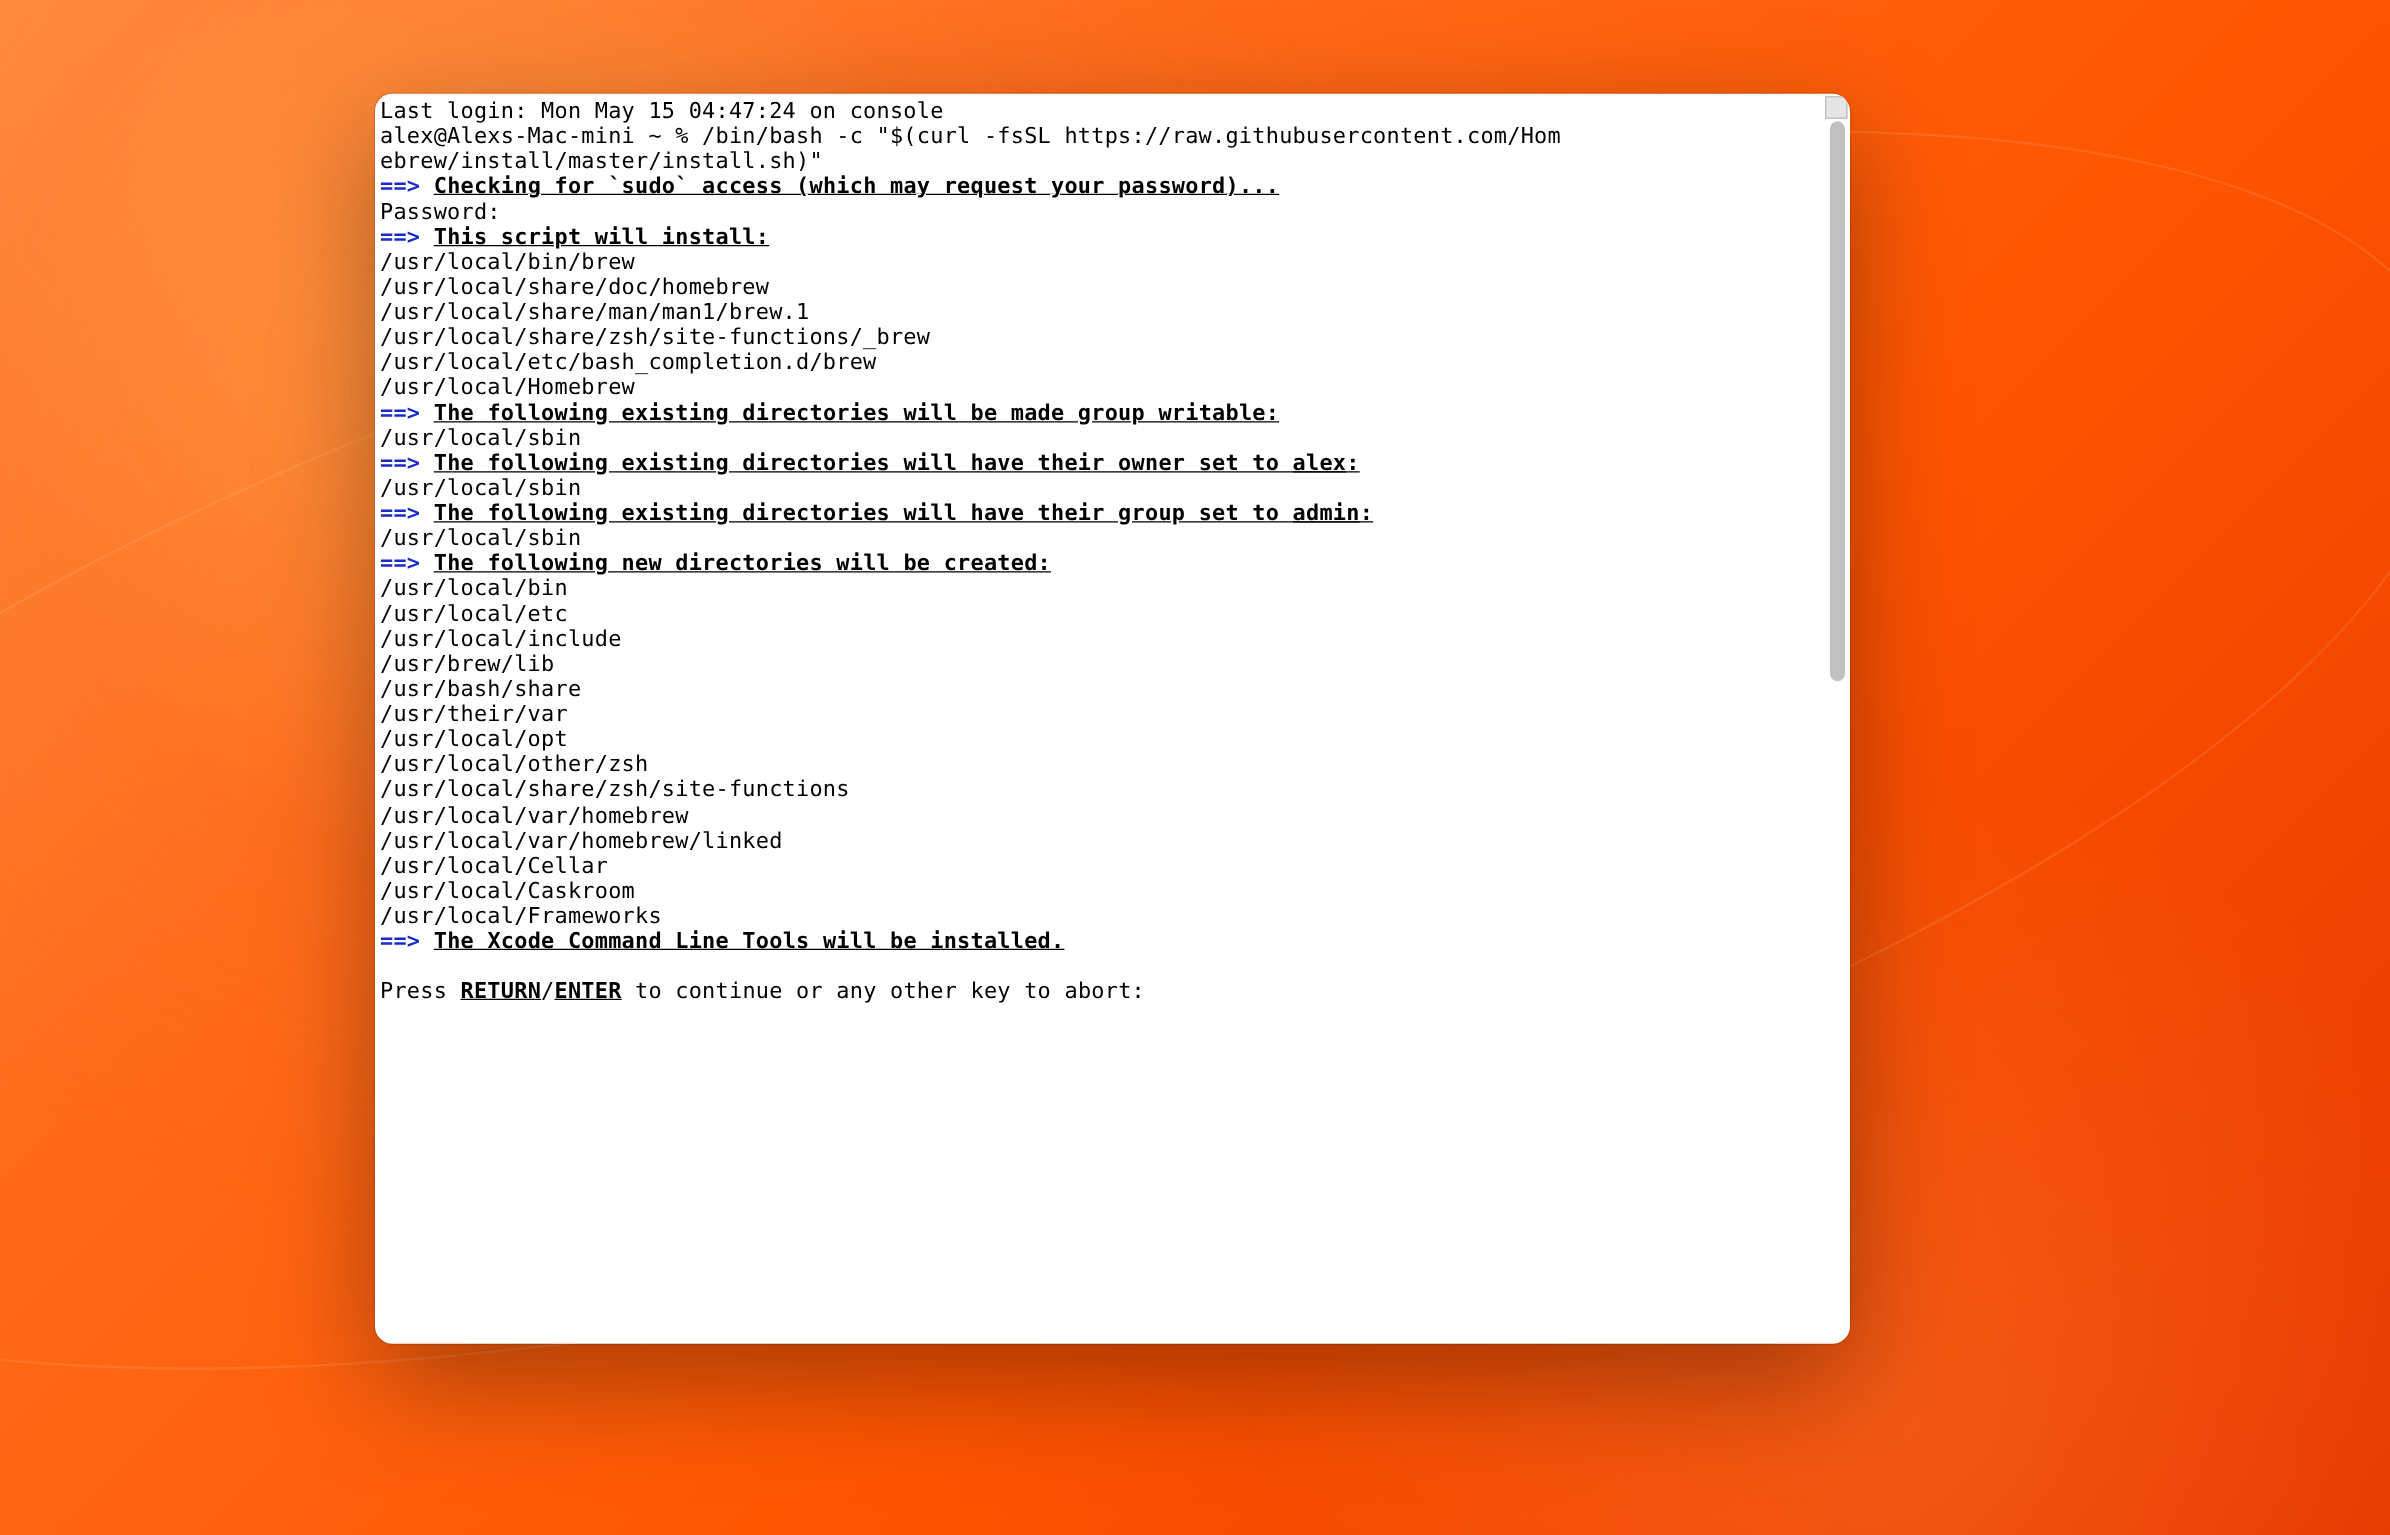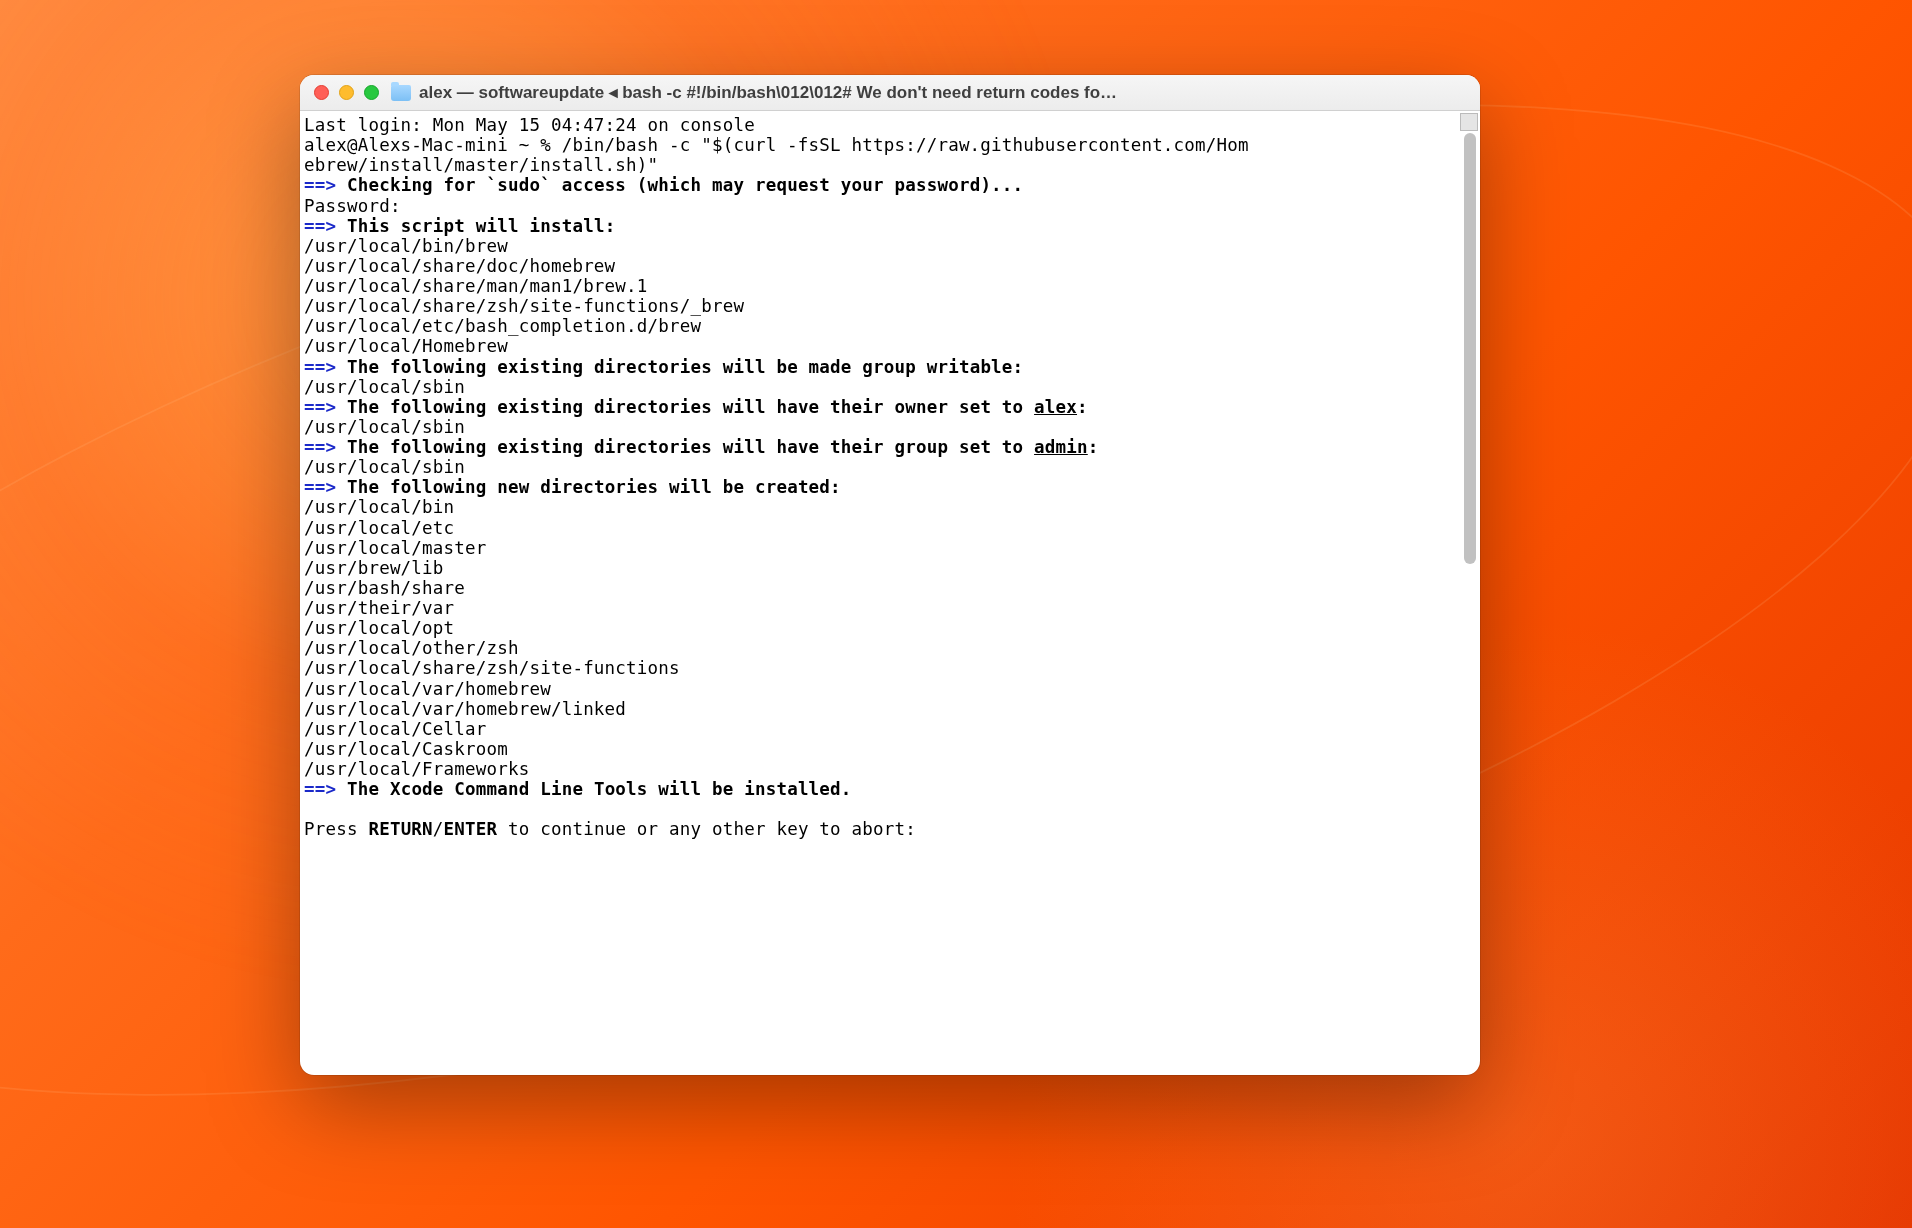--- a/index.html
+++ b/index.html
@@ -94,21 +94,21 @@
     .terminal-content {
       padding: 4px 4px;
       font-family: "SF Mono", Menlo, Monaco, monospace;
       font-size: 17.5px;
       line-height: 1.15;
       color: #000;
       white-space: pre;
       letter-spacing: 0.2px;
     }
     .terminal-content .arrow { color: #1a29c9; font-weight: 700; }
-    .terminal-content .bold { font-weight: 700; }
+    .terminal-content .bold { font-weight: 700; text-decoration: underline; }
     .terminal-content .uline { text-decoration: underline; }
     .scrollbar-top-icon {
       position: absolute;
       top: 2px; right: 2px;
       width: 18px; height: 18px;
       background: #e5e5e5;
       border: 1px solid #bbb;
     }
     .scrollbar-track {
       position: absolute;
@@ -124,31 +124,20 @@
     }
   </style>
 </head>
 <body>
 
 <div class="bg-shape1"></div>
 <div class="bg-shape2"></div>
 <div class="bg-curve"></div>
 
 <div class="terminal-window">
-  <div class="titlebar">
-    <div class="traffic-lights">
-      <div class="tl tl-close"></div>
-      <div class="tl tl-min"></div>
-      <div class="tl tl-max"></div>
-    </div>
-    <div class="title-area">
-      <div class="folder-icon"></div>
-      <div class="window-title">alex — softwareupdate ◂ bash -c #!/bin/bash\012\012# We don't need return codes fo…</div>
-    </div>
-  </div>
   <div class="terminal-body">
     <div class="scrollbar-top-icon"></div>
     <div class="scrollbar-track">
       <div class="scrollbar-thumb"></div>
     </div>
 <div class="terminal-content"><span>Last login: Mon May 15 04:47:24 on console</span>
 <span>alex@Alexs-Mac-mini ~ % /bin/bash -c "$(curl -fsSL https://raw.githubusercontent.com/Hom</span>
 <span>ebrew/install/master/install.sh)"</span>
 <span class="arrow">==&gt;</span> <span class="bold">Checking for `sudo` access (which may request your password)...</span>
 <span>Password:</span>
@@ -161,21 +150,21 @@
 <span>/usr/local/Homebrew</span>
 <span class="arrow">==&gt;</span> <span class="bold">The following existing directories will be made group writable:</span>
 <span>/usr/local/sbin</span>
 <span class="arrow">==&gt;</span> <span class="bold"><span>The following existing directories will have their owner set to </span><span class="uline">alex</span>:</span>
 <span>/usr/local/sbin</span>
 <span class="arrow">==&gt;</span> <span class="bold"><span>The following existing directories will have their group set to </span><span class="uline">admin</span>:</span>
 <span>/usr/local/sbin</span>
 <span class="arrow">==&gt;</span> <span class="bold">The following new directories will be created:</span>
 <span>/usr/local/bin</span>
 <span>/usr/local/etc</span>
-<span>/usr/local/master</span>
+<span>/usr/local/include</span>
 <span>/usr/brew/lib</span>
 <span>/usr/bash/share</span>
 <span>/usr/their/var</span>
 <span>/usr/local/opt</span>
 <span>/usr/local/other/zsh</span>
 <span>/usr/local/share/zsh/site-functions</span>
 <span>/usr/local/var/homebrew</span>
 <span>/usr/local/var/homebrew/linked</span>
 <span>/usr/local/Cellar</span>
 <span>/usr/local/Caskroom</span>

